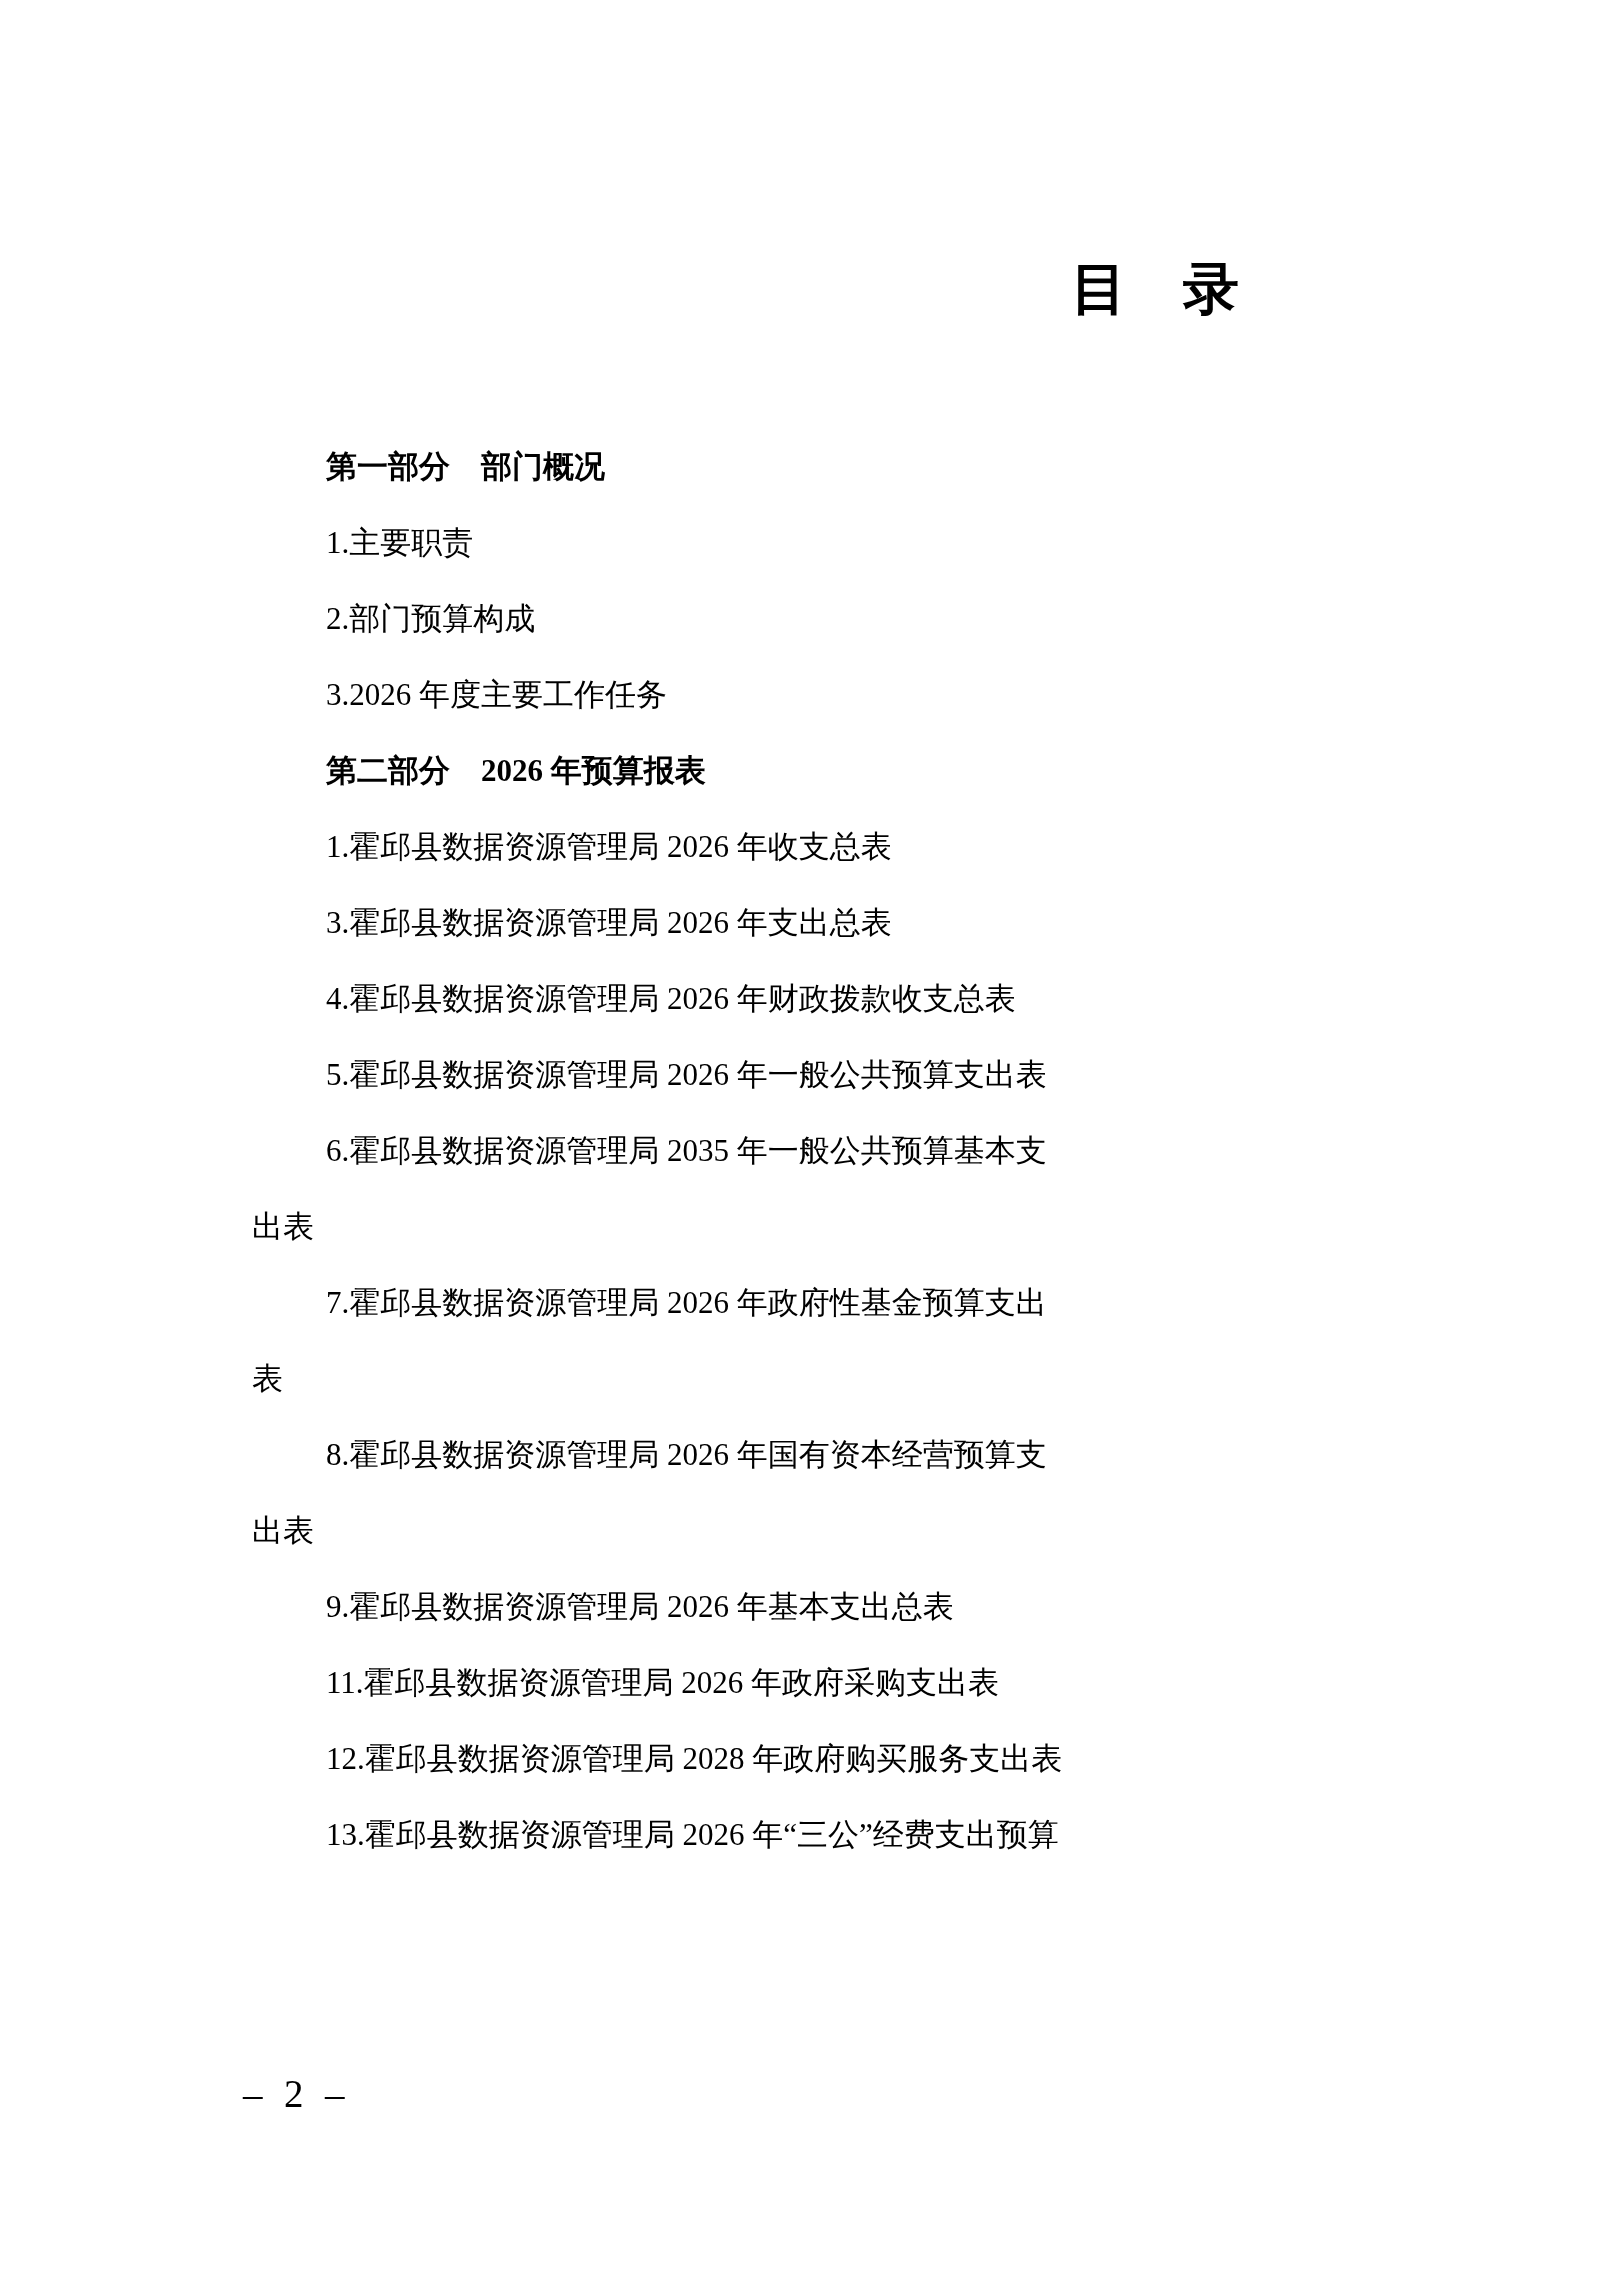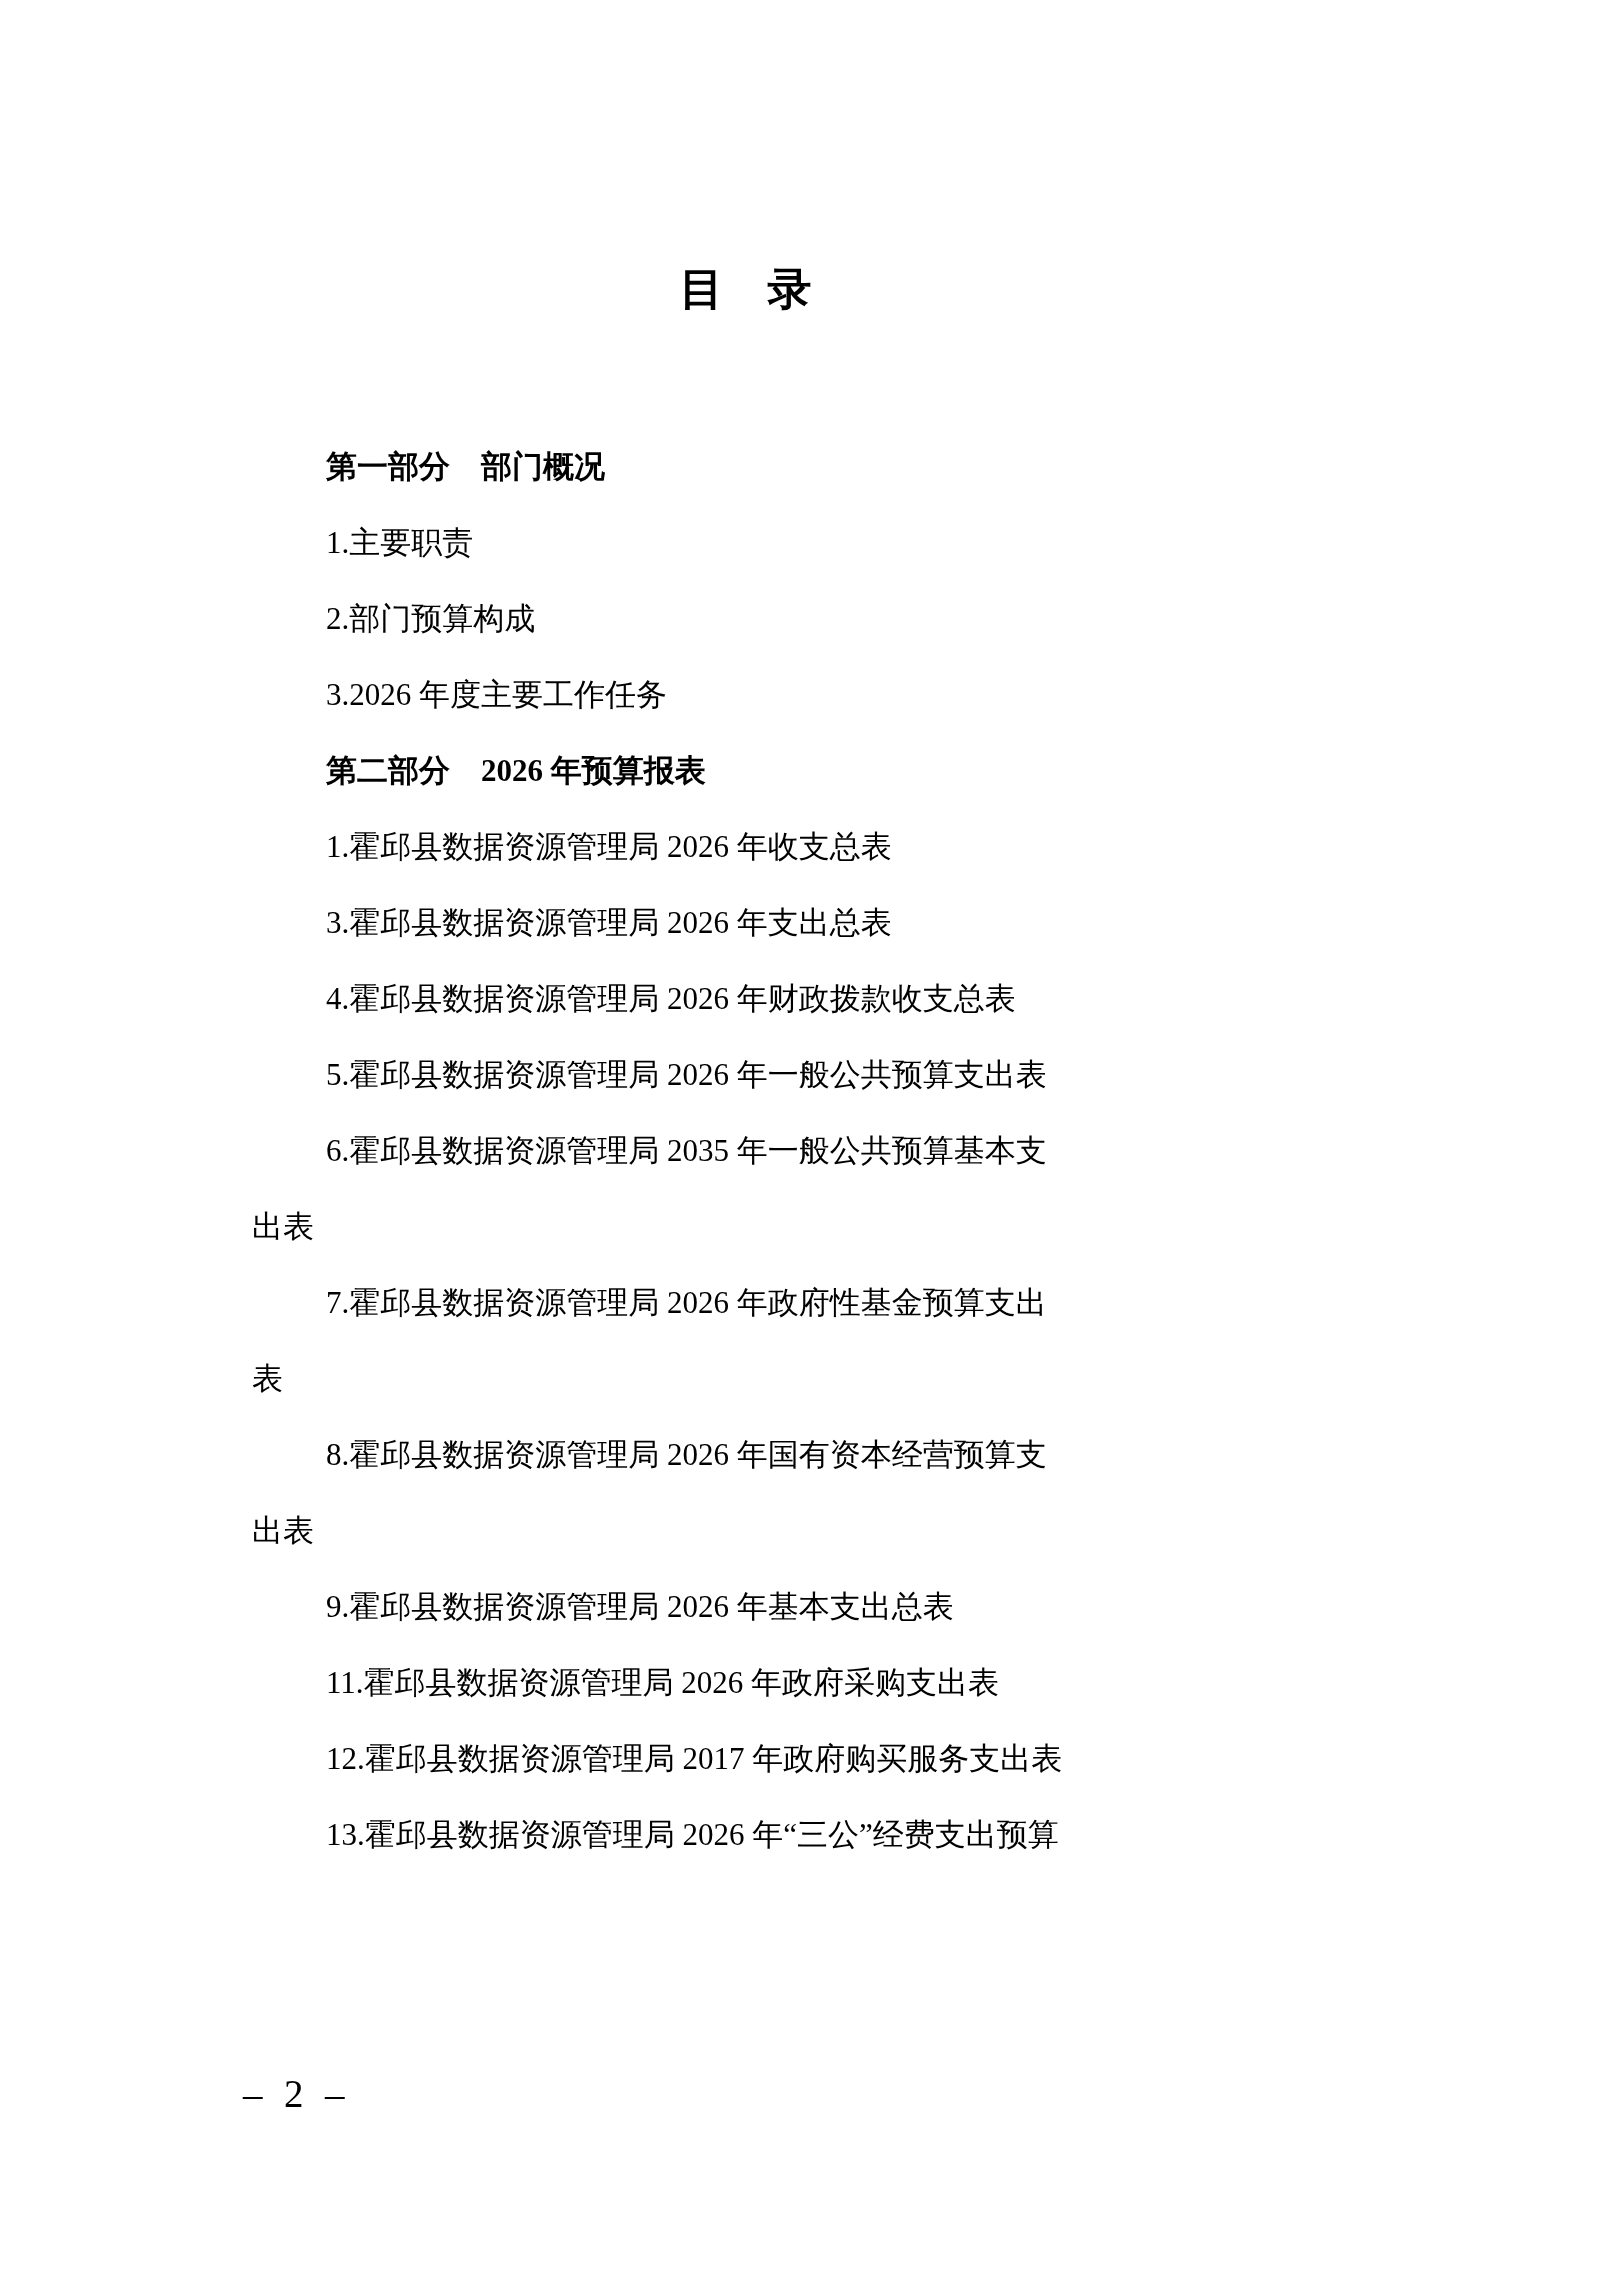--- a/index.html
+++ b/index.html
@@ -19,24 +19,24 @@
   }
   .content {
     position: absolute;
     left: 252px;
     top: 0;
     width: 1101px;
   }
   .doc-title {
     margin-top: 245px;
     padding-right: 114px;
-    text-align: center;
+    text-align: right;
     font-family: "Liberation Sans", "DejaVu Sans", sans-serif;
     font-weight: bold;
-    font-size: 44px;
+    font-size: 56px;
     line-height: 88px;
     white-space: nowrap;
   }
   .toc {
     margin-top: 96px;
     font-size: 31px;
     line-height: 76px;
   }
   .toc-line {
     white-space: nowrap;
@@ -84,21 +84,21 @@
       <div class="toc-line">出表</div>
 
       <div class="toc-line first">7.霍邱县数据资源管理局 2026 年政府性基金预算支出</div>
       <div class="toc-line">表</div>
 
       <div class="toc-line first">8.霍邱县数据资源管理局 2026 年国有资本经营预算支</div>
       <div class="toc-line">出表</div>
 
       <div class="toc-line first">9.霍邱县数据资源管理局 2026 年基本支出总表</div>
       <div class="toc-line first">11.霍邱县数据资源管理局 2026 年政府采购支出表</div>
-      <div class="toc-line first">12.霍邱县数据资源管理局 2017 年政府购买服务支出表</div>
+      <div class="toc-line first">12.霍邱县数据资源管理局 2028 年政府购买服务支出表</div>
       <div class="toc-line first">13.霍邱县数据资源管理局 2026 年“三公”经费支出预算</div>
 
     </div>
   </div>
 
   <div class="footer">– 2 –</div>
 </div>
 
 
 </body></html>

